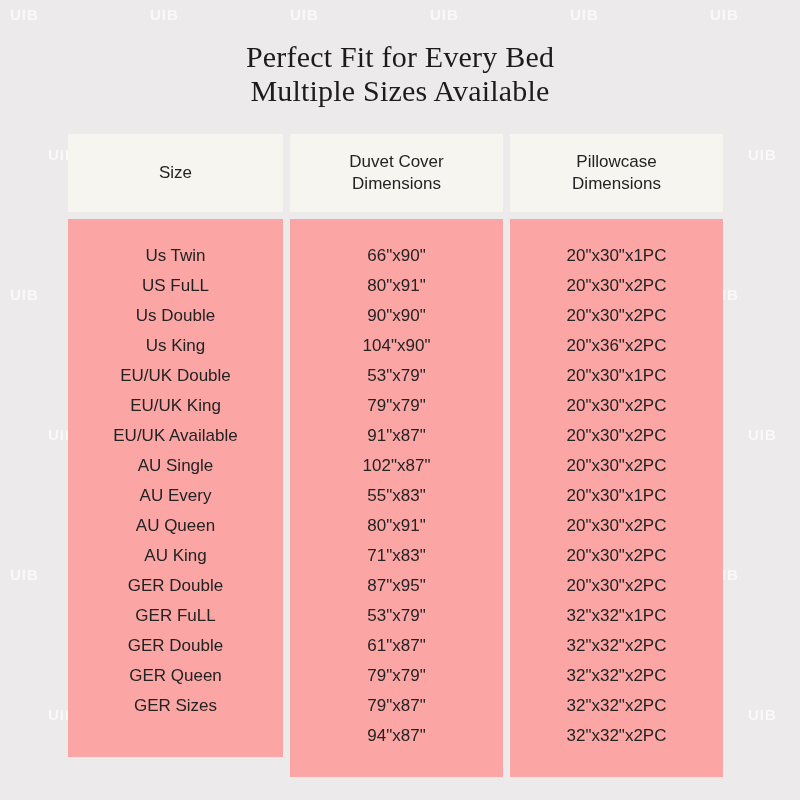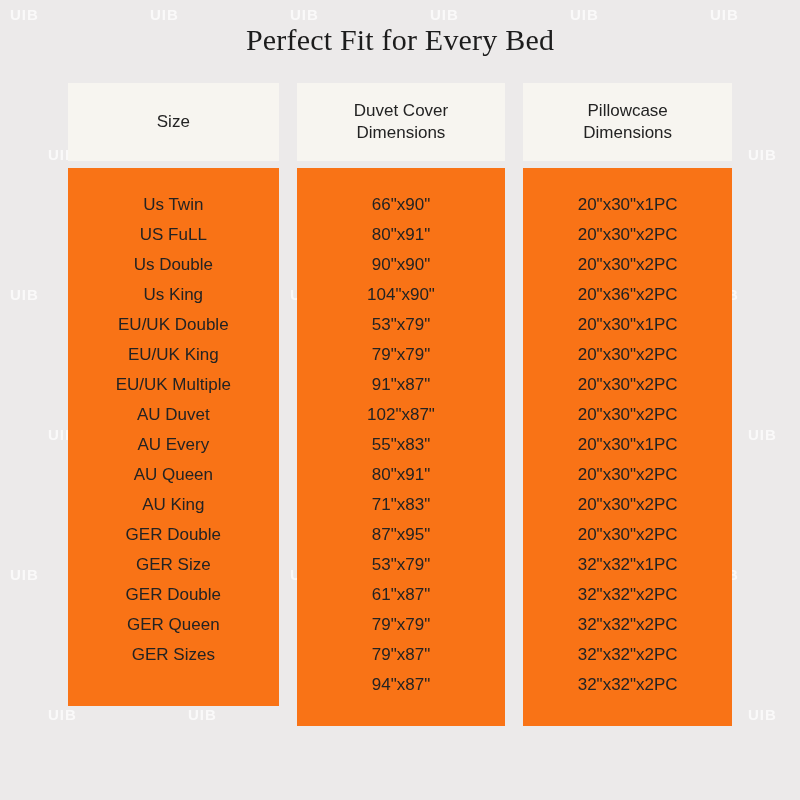--- a/index.html
+++ b/index.html
@@ -36,40 +36,40 @@
   .page {
     position: relative;
     z-index: 1;
     width: 800px;
     height: 800px;
     box-sizing: border-box;
   }
 
   .heading {
     text-align: center;
-    padding-top: 23px;
+    padding-top: 40px;
     font-family: "Liberation Serif", serif;
     color: #1c1c1c;
   }
   .heading .line {
     font-size: 30px;
     line-height: 34px;
     letter-spacing: 0.2px;
     font-weight: 400;
   }
 
   .table-wrap {
     margin-top: 26px;
     padding: 0 68px;
     box-sizing: border-box;
   }
 
   .table {
     display: flex;
-    gap: 18px;
+    gap: 7px;
     align-items: flex-start;
   }
   .col {
     display: flex;
     flex-direction: column;
     gap: 7px;
   }
   .col-size { width: 215px; }
   .col-duvet { width: 213px; }
   .col-pillow { width: 213px; }
@@ -82,21 +82,21 @@
     justify-content: center;
     text-align: center;
     font-size: 17px;
     color: #232323;
     line-height: 22px;
     padding: 0 8px;
     box-sizing: border-box;
   }
 
   .body-cell {
-    background: #f97316;
+    background: #fca5a5;
     padding: 22px 6px 26px 6px;
     box-sizing: border-box;
     display: flex;
     flex-direction: column;
     align-items: center;
     min-height: 538px;
   }
 
   .cell-row {
     height: 30px;
@@ -146,41 +146,42 @@
     <span class="watermark" style="left: 328px; top: 706px;">UIB</span>
     <span class="watermark" style="left: 468px; top: 706px;">UIB</span>
     <span class="watermark" style="left: 608px; top: 706px;">UIB</span>
     <span class="watermark" style="left: 748px; top: 706px;">UIB</span>
   </div>
 
 <div class="page">
 
   <div class="heading">
     <div class="line">Perfect Fit for Every Bed</div>
+    <div class="line">Multiple Sizes Available</div>
   </div>
 
   <div class="table-wrap">
     <div class="table">
 
       <div class="col col-size">
         <div class="head-cell">Size</div>
         <div class="body-cell" id="body-size">
             <div class="cell-row">Us Twin</div>
             <div class="cell-row">US FuLL</div>
             <div class="cell-row">Us Double</div>
             <div class="cell-row">Us King</div>
             <div class="cell-row">EU/UK Double</div>
             <div class="cell-row">EU/UK King</div>
-            <div class="cell-row">EU/UK Multiple</div>
-            <div class="cell-row">AU Duvet</div>
+            <div class="cell-row">EU/UK Available</div>
+            <div class="cell-row">AU Single</div>
             <div class="cell-row">AU Every</div>
             <div class="cell-row">AU Queen</div>
             <div class="cell-row">AU King</div>
             <div class="cell-row">GER Double</div>
-            <div class="cell-row">GER Size</div>
+            <div class="cell-row">GER FuLL</div>
             <div class="cell-row">GER Double</div>
             <div class="cell-row">GER Queen</div>
             <div class="cell-row">GER Sizes</div>
           </div>
       </div>
 
       <div class="col col-duvet">
         <div class="head-cell">
           <div>
             <div>Duvet Cover</div>

